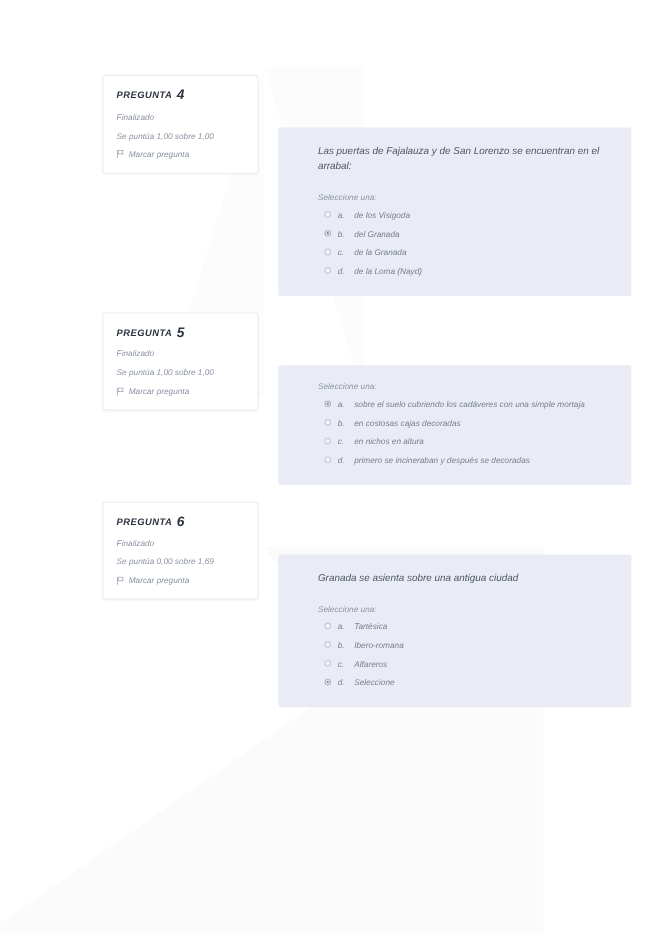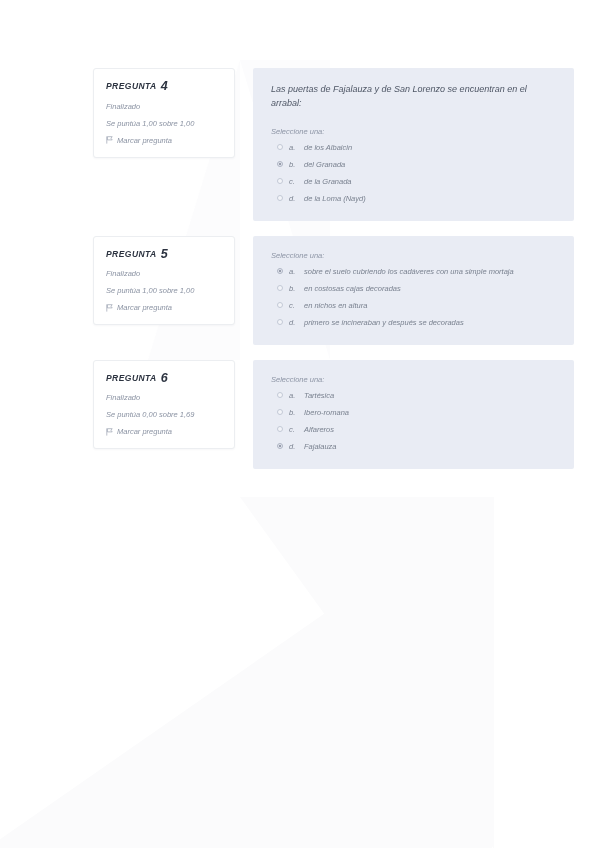--- a/index.html
+++ b/index.html
@@ -121,22 +121,23 @@
     flex: 0 0 7px;
     line-height: 0;
   }
 
   
   .answer-panel {
     flex: 1 1 auto;
     margin-left: 18px;
     background: #e9ecf4;
     border-radius: 2px;
-    padding: 15px 18px 18px 18px;
+    padding: 15px 18px 18px 36px;
     box-sizing: border-box;
+    margin-top: 48px;
   }
   .question-text {
     font-size: 9px;
     line-height: 1.55;
     color: #4e5665;
     margin: 0 0 16px 0;
     max-width: 272px;
   }
   .select-label {
     font-size: 7.5px;
@@ -219,21 +220,21 @@
       </div>
     </aside>
 
     <div class="answer-panel">
       <p class="question-text">Las puertas de Fajalauza y de San Lorenzo se encuentran en el arrabal:</p>
       <p class="select-label">Seleccione una:</p>
       <ul class="answer-list">
   <li class="answer-item">
     <span class="radio"></span>
     <span class="opt-letter">a.</span>
-    <span class="opt-text">de los Albaicin</span>
+    <span class="opt-text">de los Visigoda</span>
   </li>
 
   <li class="answer-item">
     <span class="radio checked"></span>
     <span class="opt-letter">b.</span>
     <span class="opt-text">del Granada</span>
   </li>
 
   <li class="answer-item">
     <span class="radio"></span>
@@ -310,20 +311,21 @@
           <svg viewBox="0 0 7 8" width="7" height="8" aria-hidden="true">
             <path d="M0.8 0.4 L0.8 7.6" stroke="#9aa1b0" stroke-width="0.7" fill="none"></path>
             <path d="M1.4 0.7 L6.2 0.7 L5.0 2.3 L6.2 3.9 L1.4 3.9 Z" fill="none" stroke="#9aa1b0" stroke-width="0.7"></path>
           </svg>
         </span>
         <span>Marcar pregunta</span>
       </div>
     </aside>
 
     <div class="answer-panel">
+      <p class="question-text">Granada se asienta sobre una antigua ciudad</p>
       <p class="select-label">Seleccione una:</p>
       <ul class="answer-list">
   <li class="answer-item">
     <span class="radio"></span>
     <span class="opt-letter">a.</span>
     <span class="opt-text">Tartésica</span>
   </li>
 
   <li class="answer-item">
     <span class="radio"></span>
@@ -333,18 +335,18 @@
 
   <li class="answer-item">
     <span class="radio"></span>
     <span class="opt-letter">c.</span>
     <span class="opt-text">Alfareros</span>
   </li>
 
   <li class="answer-item">
     <span class="radio checked"></span>
     <span class="opt-letter">d.</span>
-    <span class="opt-text">Fajalauza</span>
+    <span class="opt-text">Seleccione</span>
   </li>
 </ul>
     </div>
   </section>
 </main>
 
 </body></html>

